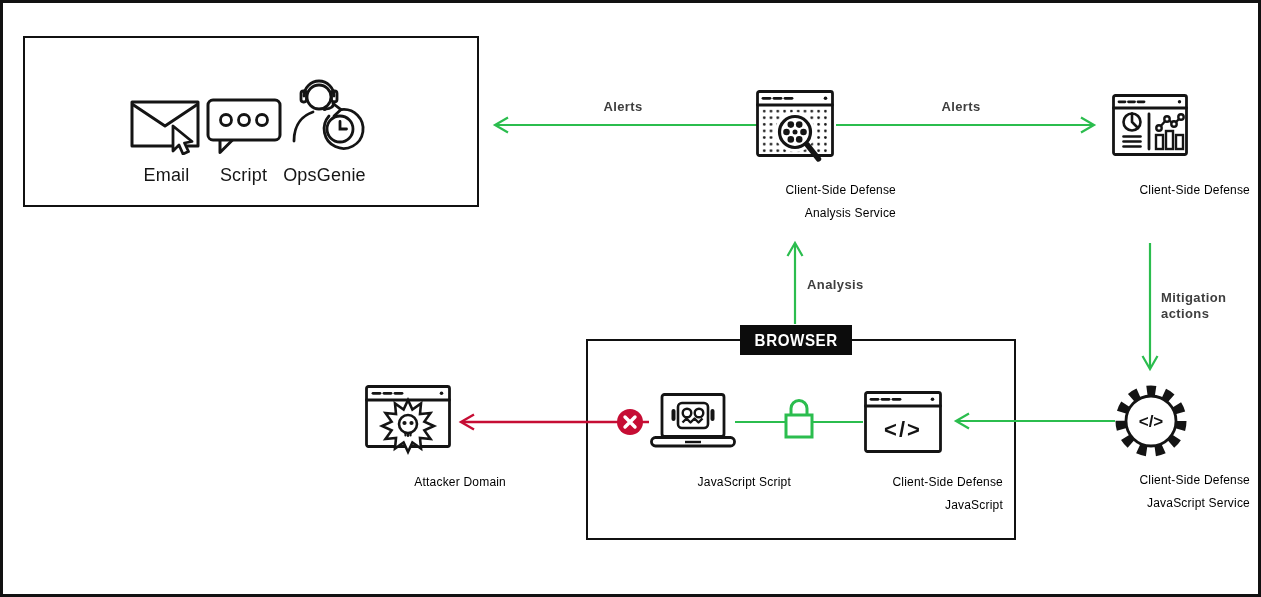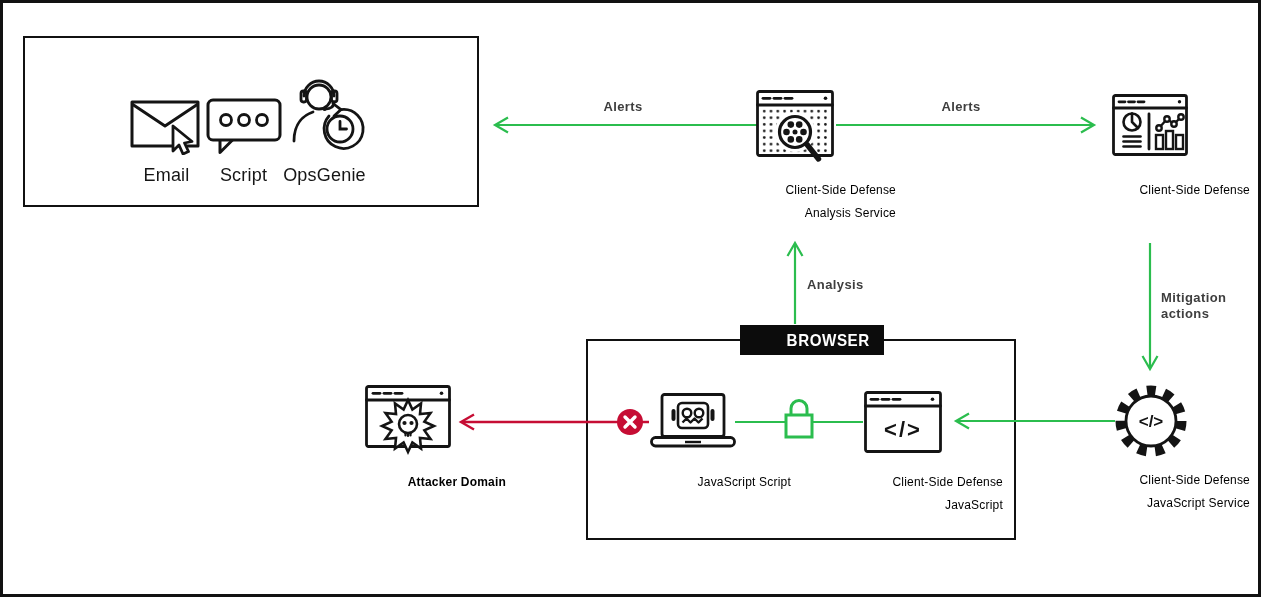--- a/index.html
+++ b/index.html
@@ -30,21 +30,21 @@
     z-index:8;line-height:16px;
   }
   .center{text-align:center;}
   
   .browser-box{
     left:583px;top:336px;width:430px;height:201px;box-sizing:border-box;
     border:2.6px solid #111;z-index:2;background:transparent;
   }
   .browser-band{
     left:737px;top:322px;width:112px;height:30px;background:#0c0c0c;
-    display:flex;align-items:center;justify-content:center;z-index:7;padding-left:32px;
+    display:flex;align-items:center;justify-content:center;z-index:7;
   }
   .browser-band span{
     color:#fff;font-weight:800;font-size:16.5px;letter-spacing:.6px;
     transform:scaleX(.92);
   }
   .overlay{left:0;top:0;z-index:4;pointer-events:none;}
   svg{display:block;}
 </style>
 </head>
 <body>
@@ -185,21 +185,21 @@
         <line x1="31" y1="9.3" x2="38" y2="9.3"></line>
         <circle cx="77.5" cy="9.3" r="1.8" fill="#141414" stroke="none"></circle>
         <polygon points="44,16 48.4,25.6 57,19.5 56,30 66.5,29 60.4,37.6 70,42 60.4,46.4 66.5,55 56,54 57,64.5 48.4,58.4 44,68 39.6,58.4 31,64.5 32,54 21.5,55 27.6,46.4 18,42 27.6,37.6 21.5,29 32,30 31,19.5 39.6,25.6" fill="#fff" stroke-width="2.6"></polygon>
         <circle cx="44" cy="40" r="9" stroke-width="2.6"></circle>
         <circle cx="40.5" cy="39" r="2.1" fill="#141414" stroke="none"></circle>
         <circle cx="47.5" cy="39" r="2.1" fill="#141414" stroke="none"></circle>
         <path d="M41.5,48.5 L41.5,51.5 M44,49 L44,52 M46.5,48.5 L46.5,51.5" stroke-width="2.2"></path>
       </g>
     </svg>
   </div>
-  <div class="abs node-label" style="left:303px;top:468px;width:200px;font-weight:bold;">
+  <div class="abs node-label" style="left:303px;top:468px;width:200px;">
     <div>Attacker Domain</div>
   </div>
 
   <div class="abs browser-box"></div>
   <div class="abs browser-band">
     <span>BROWSER</span>
   </div>
 
   <div class="abs node-icon" style="left:646px;top:389px;">
     <svg width="88" height="58" viewBox="0 0 88 58">

